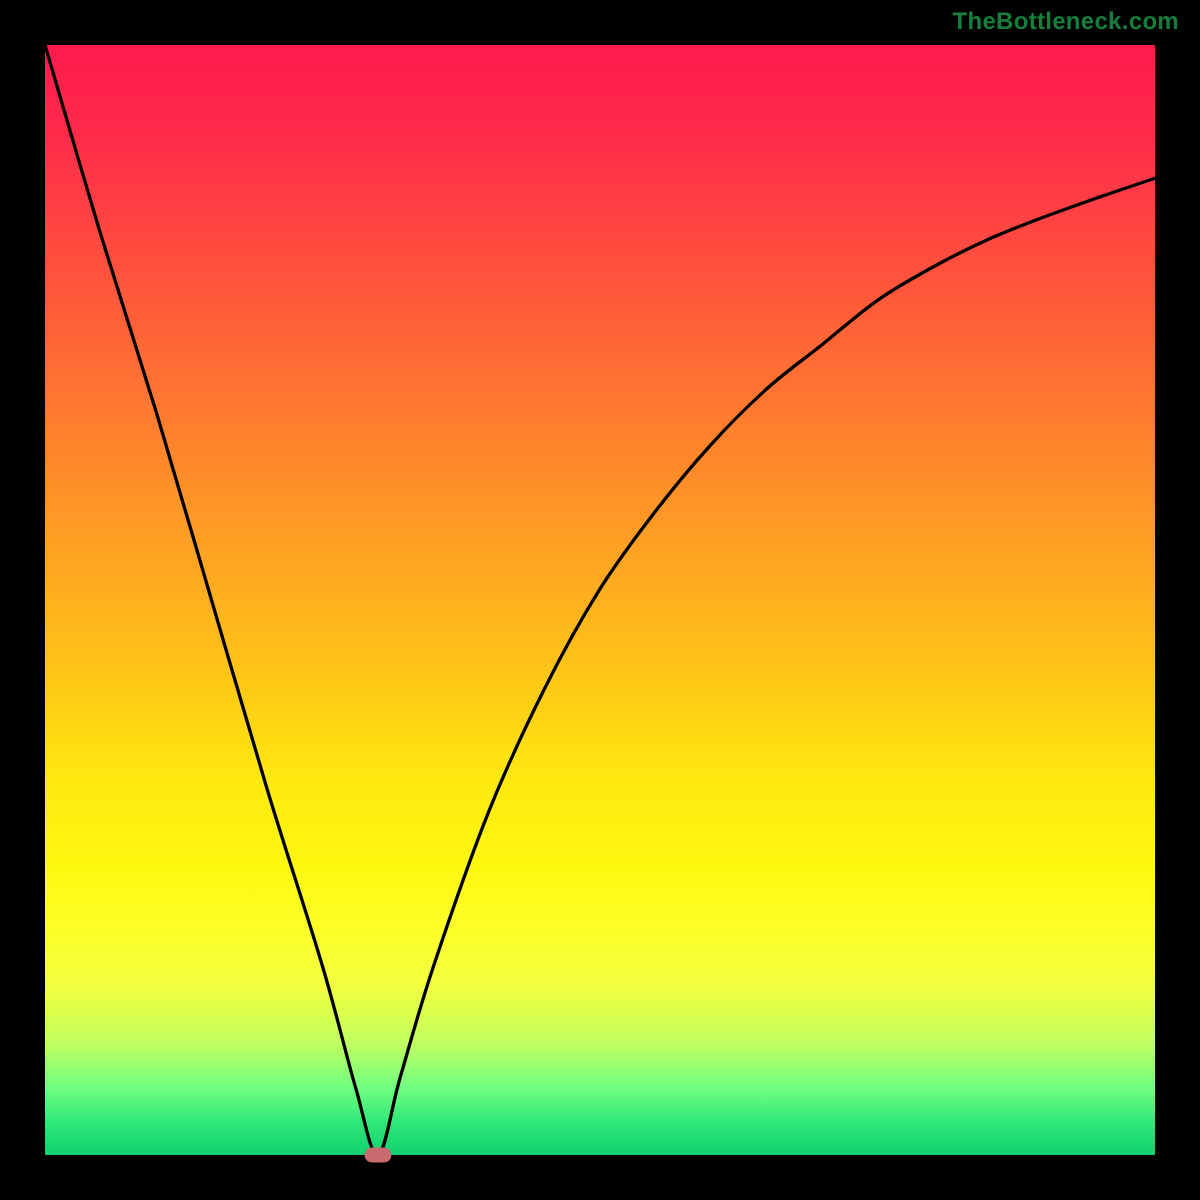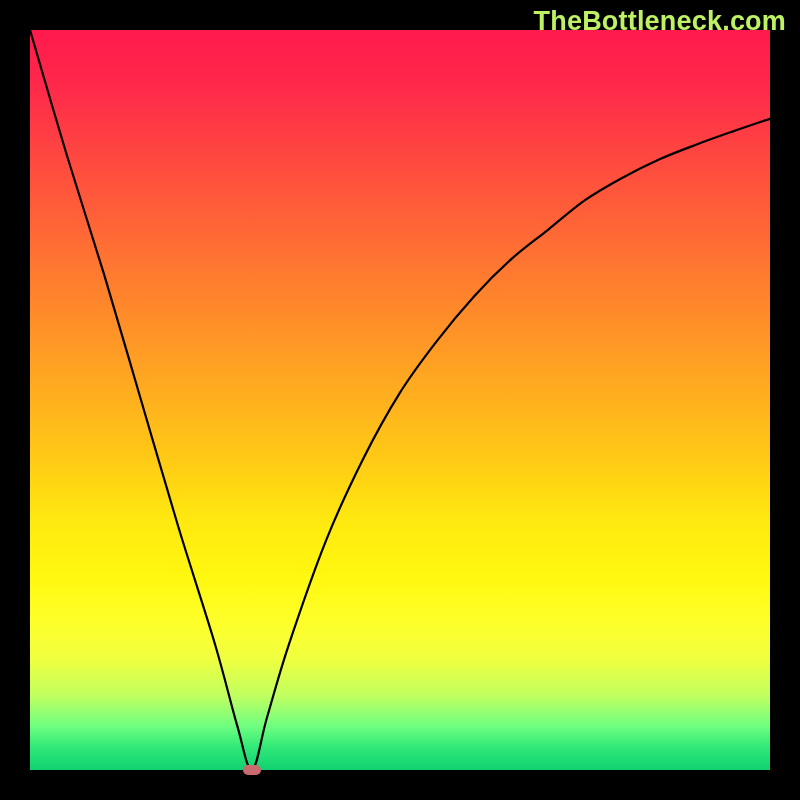--- a/index.html
+++ b/index.html
@@ -48,23 +48,23 @@
     height: 10px;
     background: #c96a6f;
     border-radius: 5px;
     transform: translate(-50%, -50%);
   }
   .watermark {
     position: absolute;
     top: 6px;
     right: 14px;
     font-family: Arial, Helvetica, sans-serif;
-    font-size: 27px;
+    font-size: 16px;
     font-weight: bold;
-    color: #bef264;
+    color: #15803d;
     letter-spacing: 0.2px;
   }
 </style>
 </head>
 <body>
 
 <div class="chart-container">
   <div class="watermark">TheBottleneck.com</div>
   <div class="plot-area">
     <svg class="water" viewBox="0 0 740 740" preserveAspectRatio="none">

